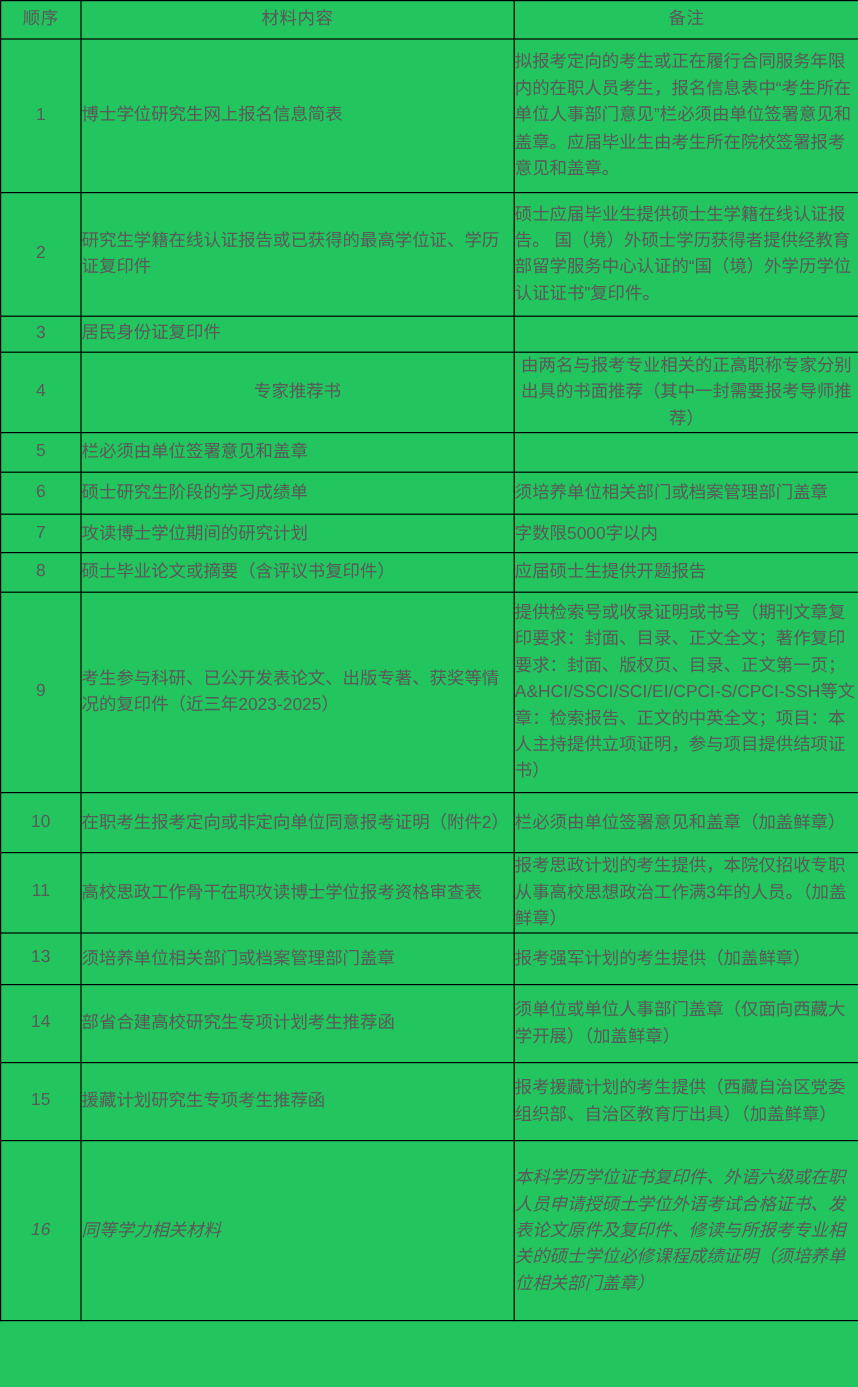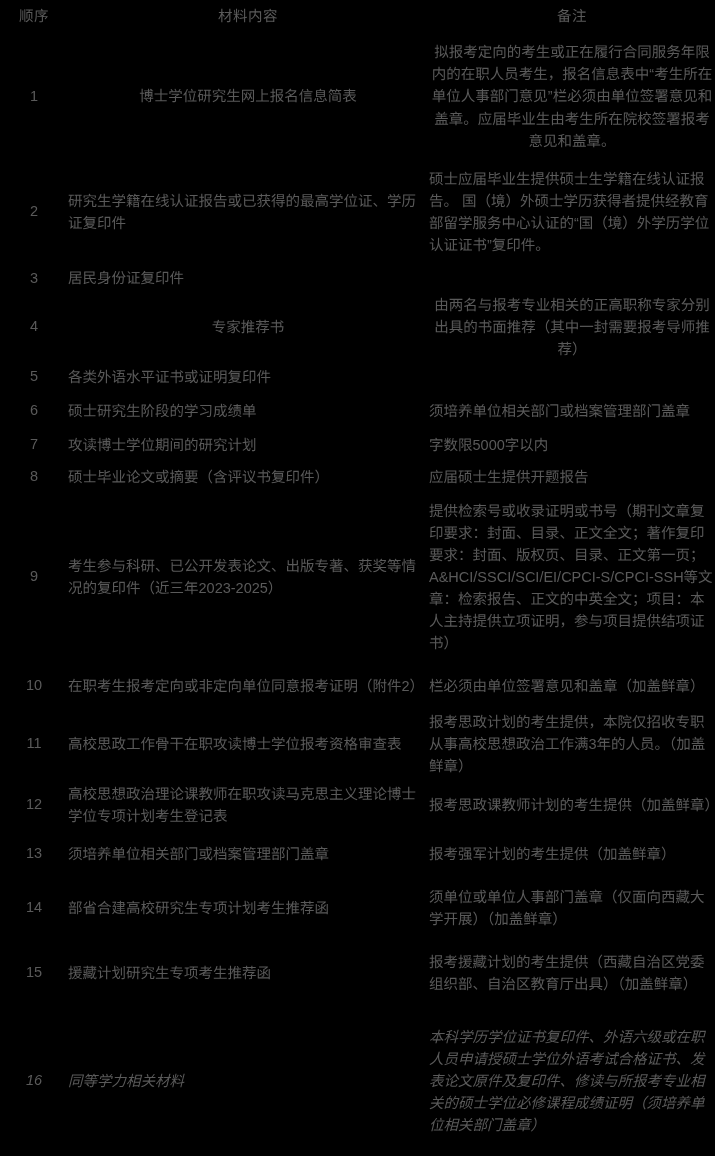--- a/index.html
+++ b/index.html
@@ -14,21 +14,21 @@
     font-family: "Liberation Sans", "DejaVu Sans", sans-serif;
     color: #5a5a5a;
     -webkit-font-smoothing: antialiased;
   }
 
   .sheet {
     width: 715px;
     height: 1156px;
     box-sizing: border-box;
     position: relative;
-    background: #000000;
+    background: #22c55e;
     overflow: hidden;
   }
 
   table.materials-table {
     border-collapse: collapse;
     table-layout: fixed;
     width: 715px;
     margin: 0;
     padding: 0;
   }
@@ -86,21 +86,21 @@
     padding: 4px 6px 4px 7px;
   }
   td.remark .cell-text {
     display: block;
     word-break: break-all;
     line-height: 1.52;
   }
   td.remark.empty { padding: 0; }
 
   
-  tr.r1  td { height: 127px; text-align: center; }
+  tr.r1  td { height: 127px; }
   tr.r2  td { height: 102px; }
   tr.r3  td { height: 29px;  }
   tr.r4  td { height: 63px; text-align: center;  }
   tr.r5  td { height: 32px;  }
   tr.r6  td { height: 34px;  }
   tr.r7  td { height: 31px;  }
   tr.r8  td { height: 32px;  }
   tr.r9  td { height: 166px; }
   tr.r10 td { height: 49px;  }
   tr.r11 td { height: 54px;  }
@@ -176,21 +176,21 @@
             <span class="cell-text">专家推荐书</span>
           </td>
         <td class="remark">
             <span class="cell-text">由两名与报考专业相关的正高职称专家分别出具的书面推荐（其中一封需要报考导师推荐）</span>
           </td>
       </tr>
 
       <tr class="r5">
         <td class="seq">5</td>
         <td class="item">
-            <span class="cell-text">各类外语水平证书或证明复印件</span>
+            <span class="cell-text">栏必须由单位签署意见和盖章</span>
           </td>
         <td class="remark empty">
             <span class="cell-text"></span>
           </td>
       </tr>
 
       <tr class="r6">
         <td class="seq">6</td>
         <td class="item">
             <span class="cell-text">硕士研究生阶段的学习成绩单</span>
@@ -244,29 +244,20 @@
       <tr class="r11">
         <td class="seq">11</td>
         <td class="item">
             <span class="cell-text">高校思政工作骨干在职攻读博士学位报考资格审查表</span>
           </td>
         <td class="remark">
             <span class="cell-text">报考思政计划的考生提供，本院仅招收专职从事高校思想政治工作满3年的人员。（加盖鲜章）</span>
           </td>
       </tr>
 
-      <tr class="r12">
-        <td class="seq">12</td>
-        <td class="item">
-            <span class="cell-text">高校思想政治理论课教师在职攻读马克思主义理论博士学位专项计划考生登记表</span>
-          </td>
-        <td class="remark">
-            <span class="cell-text">报考思政课教师计划的考生提供（加盖鲜章）</span>
-          </td>
-      </tr>
 
       <tr class="r13">
         <td class="seq">13</td>
         <td class="item">
             <span class="cell-text">须培养单位相关部门或档案管理部门盖章</span>
           </td>
         <td class="remark">
             <span class="cell-text">报考强军计划的考生提供（加盖鲜章）</span>
           </td>
       </tr>

